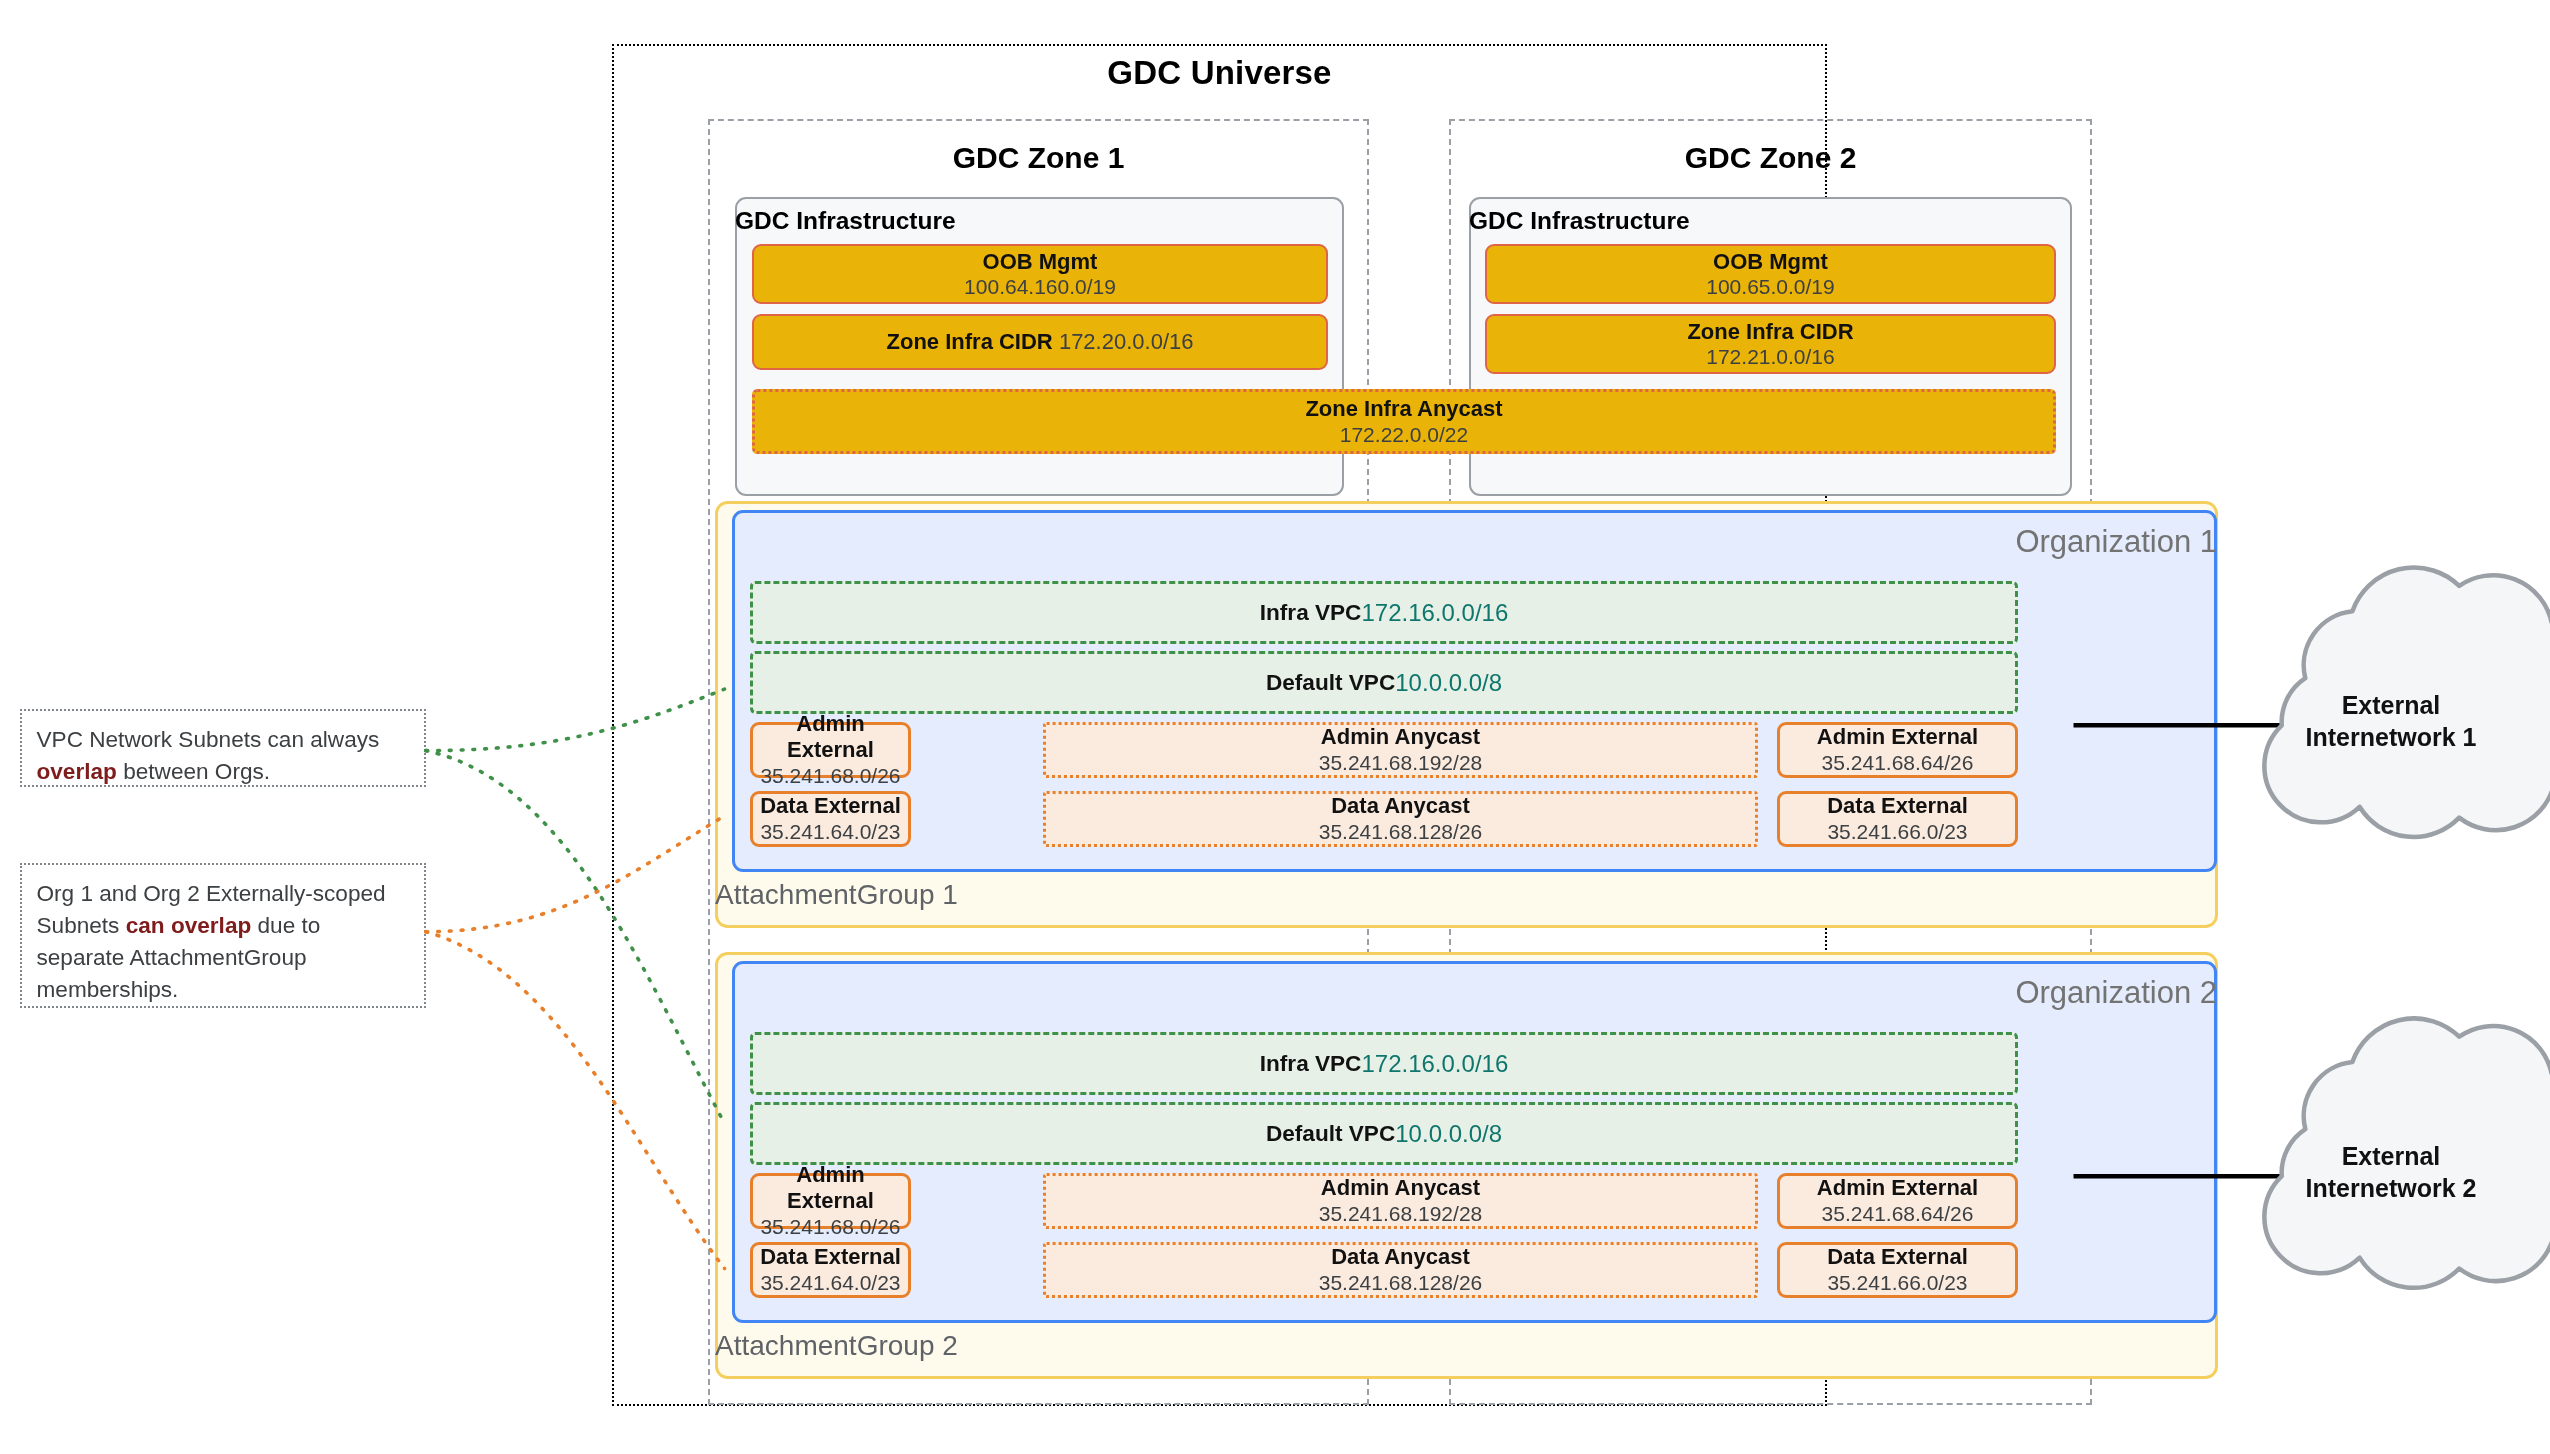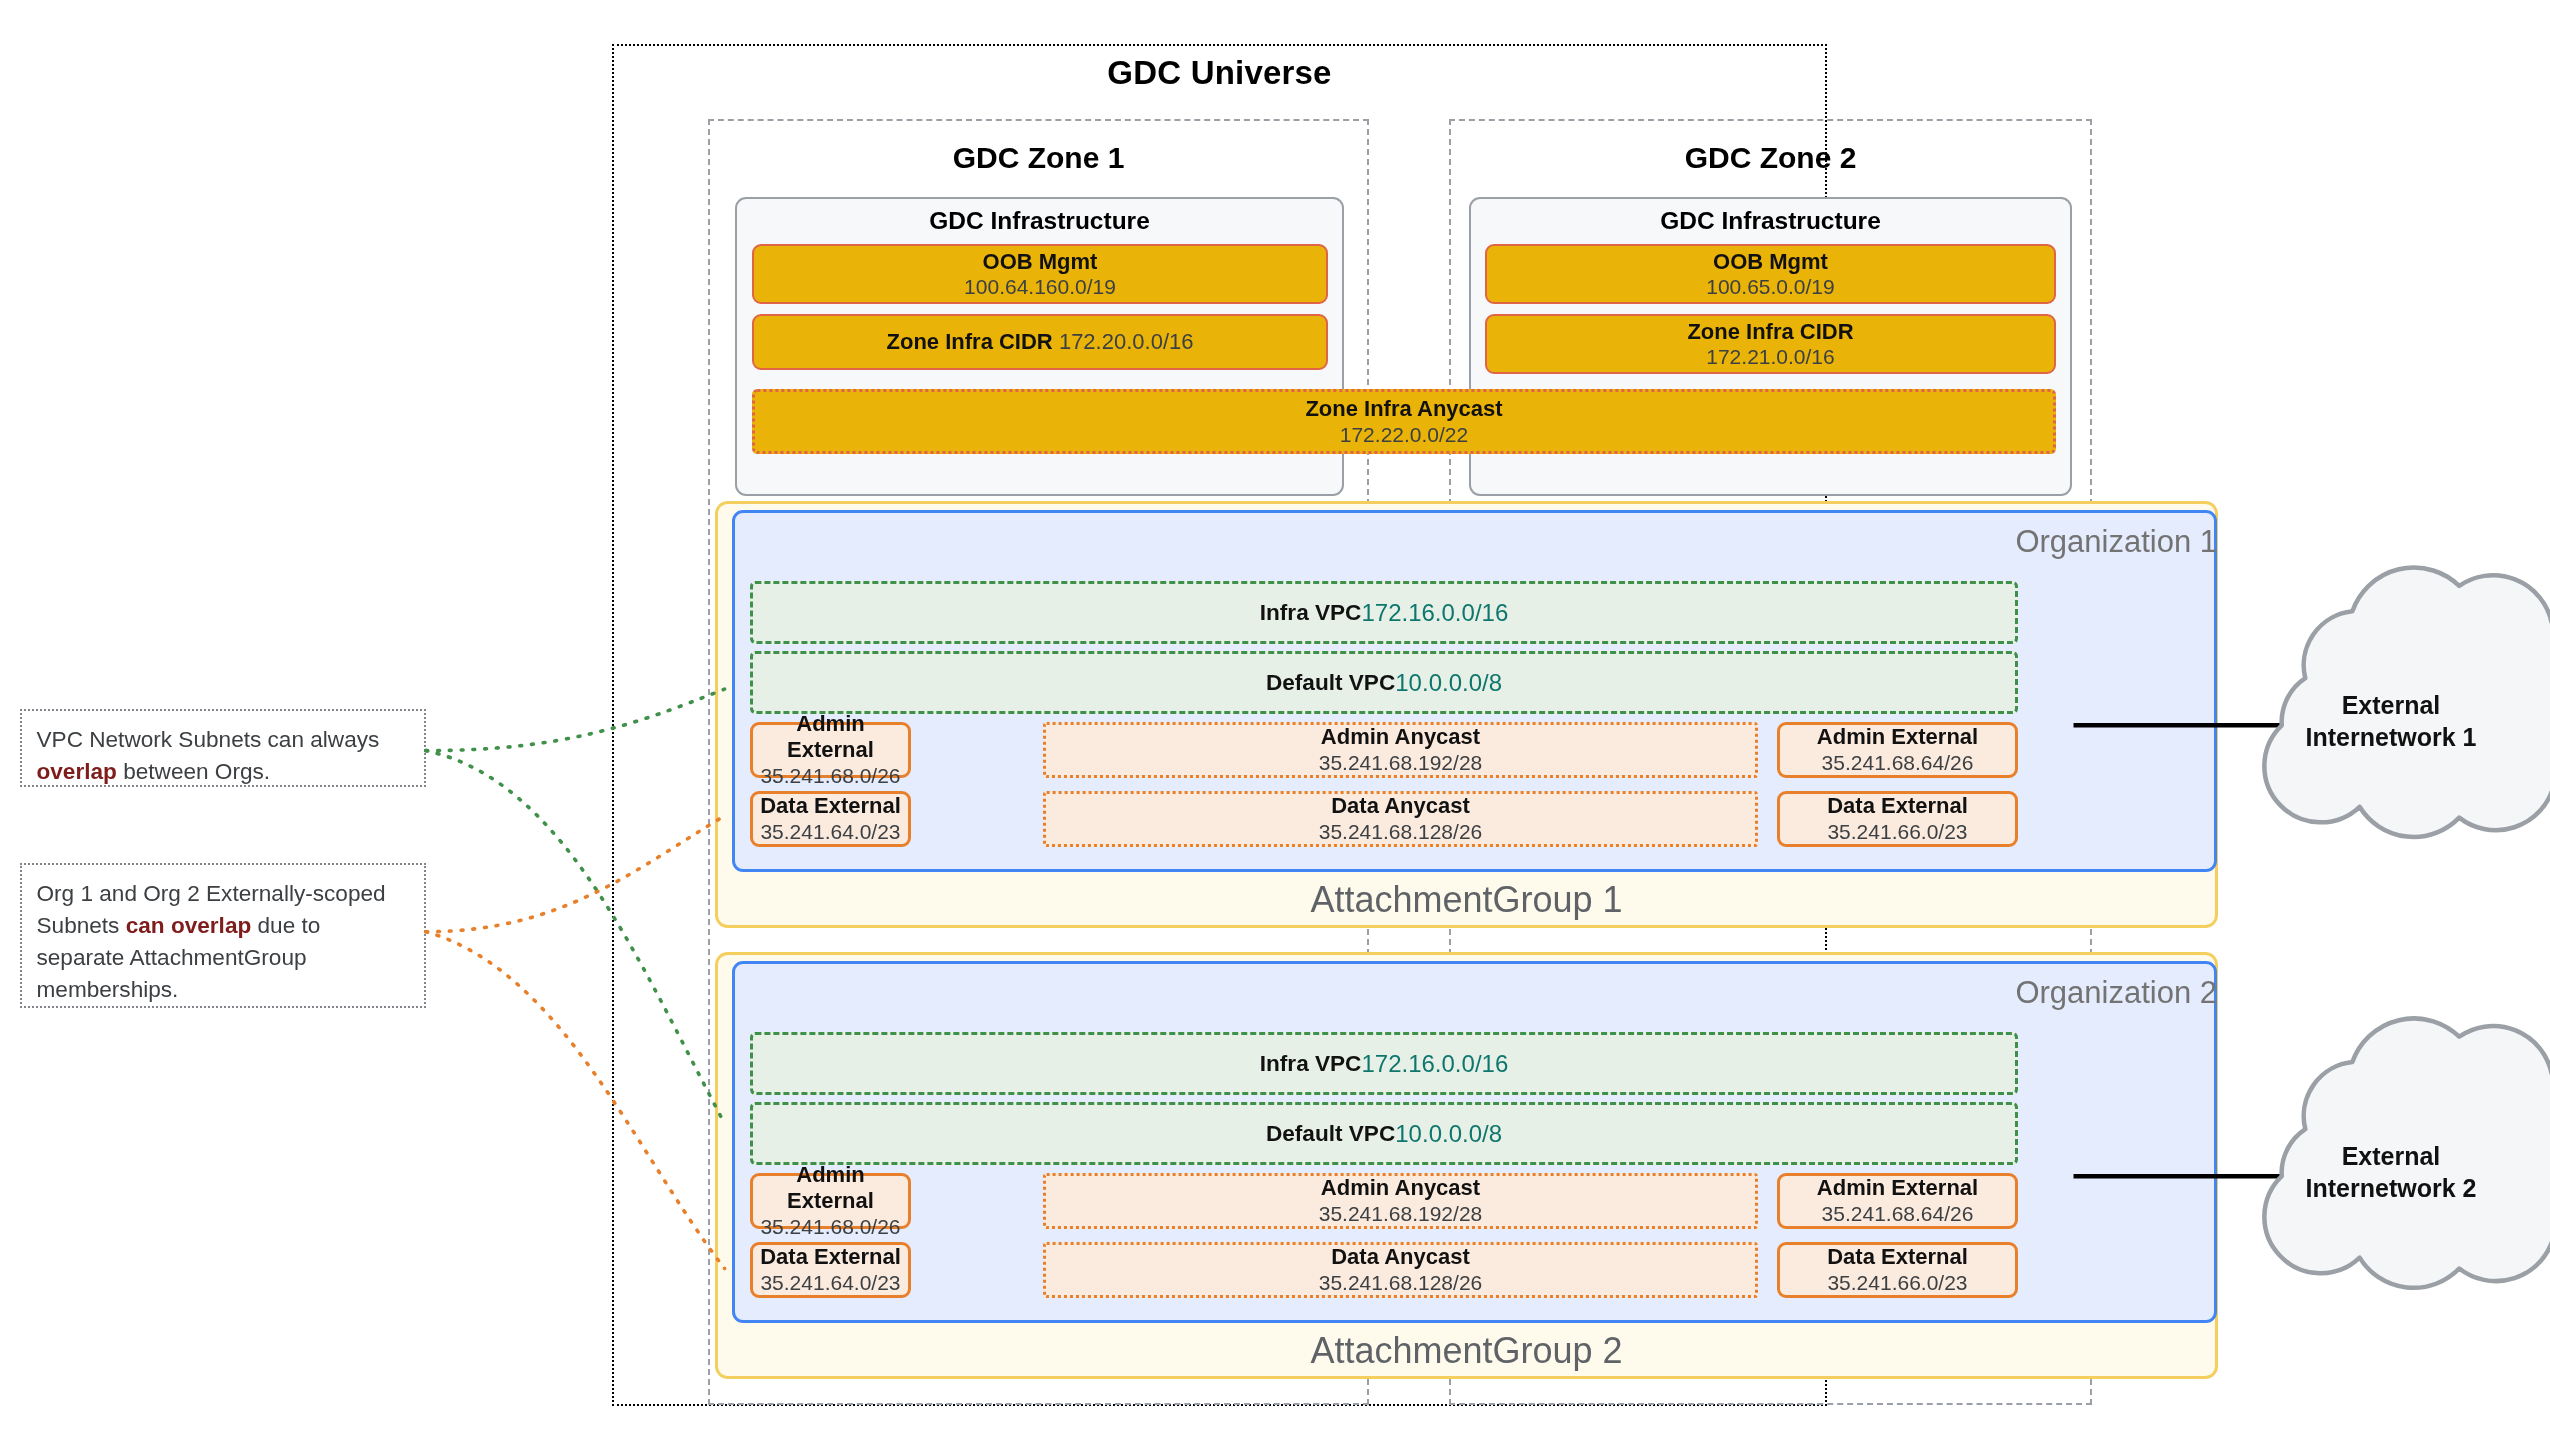--- a/index.html
+++ b/index.html
@@ -65,21 +65,21 @@
     position: absolute;
     background: #f6f8fa;
     border: 2.7px solid #9aa0a6;
     border-radius: 11px;
     box-sizing: border-box;
   }
   #infra1 { left: 735px; top: 196px; width: 609px; height: 299px; }
   #infra2 { left: 1469px; top: 196px; width: 603px; height: 299px; }
   .infra-title {
     position: absolute;
-    text-align: center;
+    text-align: left;
     font-size: 24.5px;
     font-weight: bold;
     color: #000;
     top: 206px;
   }
   #infra1-title { left: 735px; width: 609px; }
   #infra2-title { left: 1469px; width: 603px; }
 
   
   .redbox {
@@ -111,22 +111,22 @@
     position: absolute;
     background: #fffbec;
     border: 3.6px solid #f5cf5e;
     border-radius: 12.7px;
     box-sizing: border-box;
   }
   #ag1 { left: 715px; top: 500px; width: 1503px; height: 427px; }
   #ag2 { left: 715px; top: 951px; width: 1503px; height: 427px; }
   .ag-label {
     position: absolute;
-    text-align: center;
-    font-size: 36px;
+    text-align: left;
+    font-size: 28px;
     color: #5f6368;
   }
   #ag1-label { left: 715px; top: 878px; width: 1503px; }
   #ag2-label { left: 715px; top: 1329px; width: 1503px; }
 
   
   .org {
     position: absolute;
     background: #e4ecfd;
     border: 3.6px solid #4285f4;

